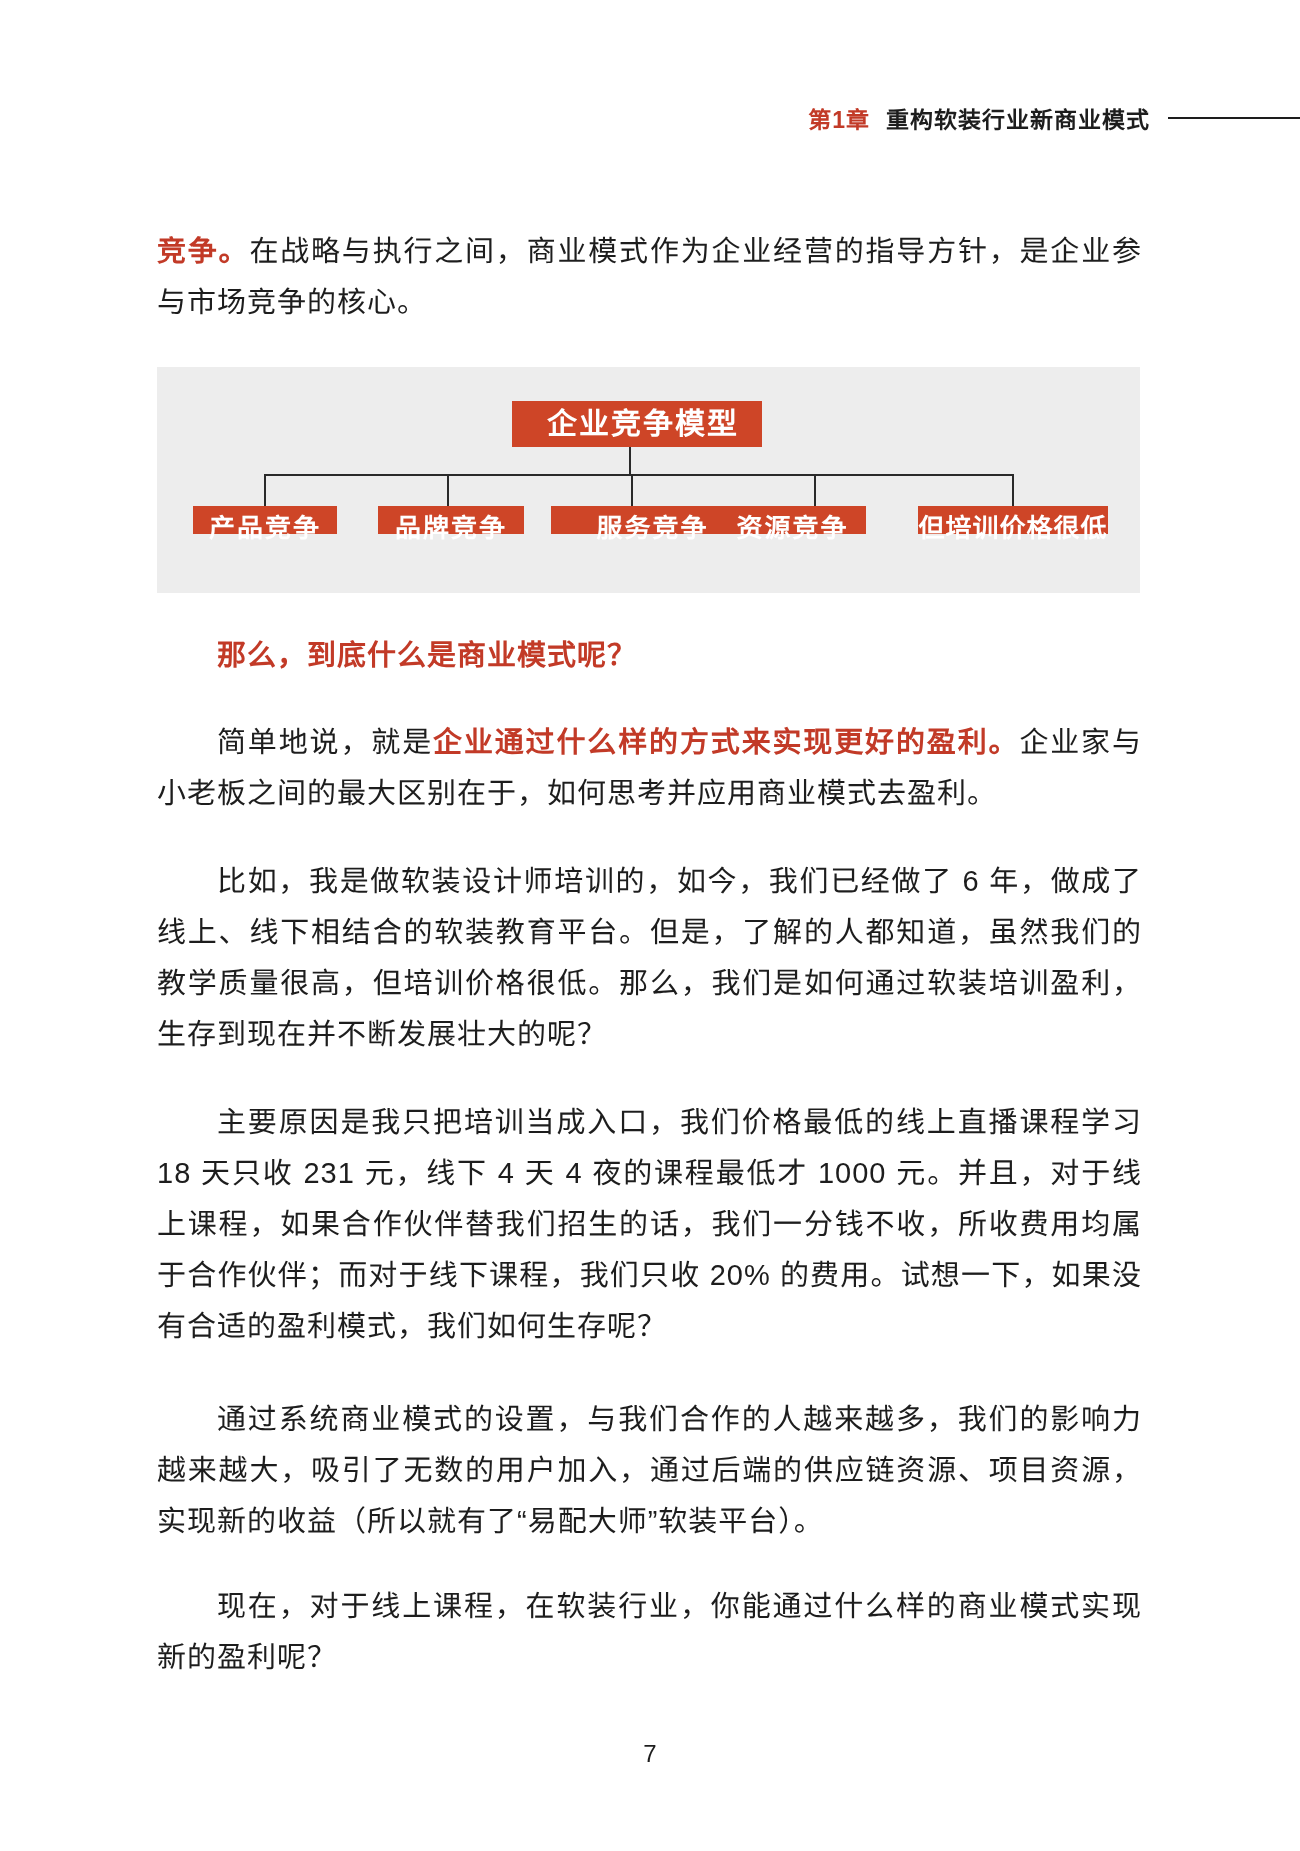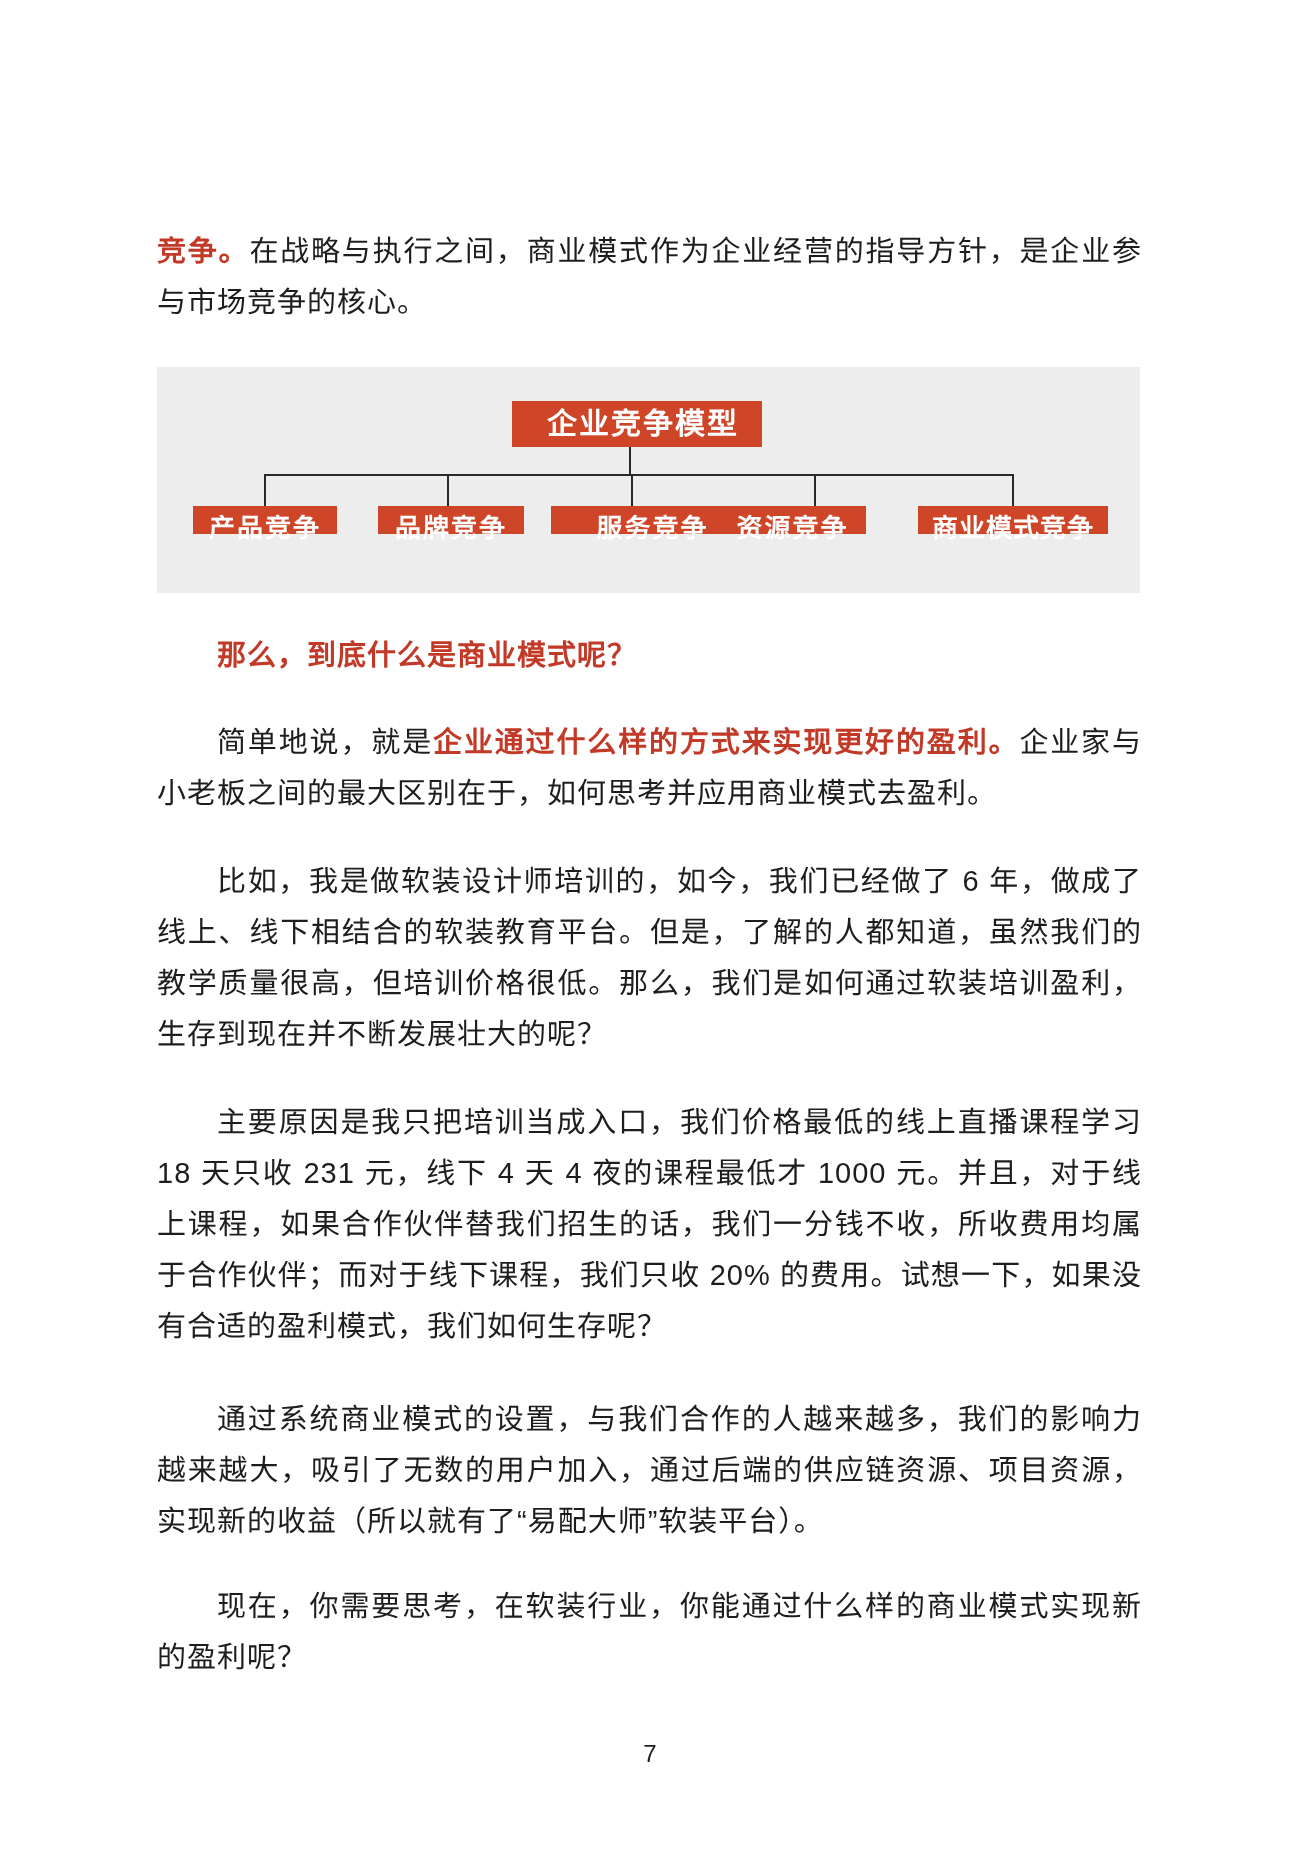--- a/index.html
+++ b/index.html
@@ -68,48 +68,53 @@
   .page-number {
     position:absolute; top:1740px; left:0; width:100%;
     text-align:center; font-size:24px; color:#1d1d1d;
   }
 </style>
 </head>
 <body>
 
 <div class="page">
 
+  <div class="running-header">
+    <span class="ch-num">第1章</span>
+    <span class="ch-title">重构软装行业新商业模式</span>
+    <span class="header-rule"></span>
+  </div>
 
   <p class="para" style="top:226px;"><span class="red-em">竞争。</span><span>在战略与执行之间，商业模式作为企业经营的指导方针，是企业参与市场竞争的核心。</span></p>
 
   <div class="diagram">
     <div class="node node-root">企业竞争模型</div>
 
     <div class="cline v" style="left:472px; top:80px;  height:27px;"></div>
     <div class="cline h" style="left:108px; top:107px; width:748px;"></div>
     <div class="cline v" style="left:107px; top:107px; height:32px;"></div>
     <div class="cline v" style="left:290px; top:107px; height:32px;"></div>
     <div class="cline v" style="left:474px; top:107px; height:32px;"></div>
     <div class="cline v" style="left:657px; top:107px; height:32px;"></div>
     <div class="cline v" style="left:855px; top:107px; height:32px;"></div>
 
     <div class="node node-child" style="left:36px;  width:144px;">产品竞争</div>
     <div class="node node-child" style="left:221px; width:146px;">品牌竞争</div>
     <div class="node node-child" style="left:394px; width:147px;padding-left:28px;">服务竞争</div>
     <div class="node node-child" style="left:562px; width:147px;">资源竞争</div>
-    <div class="node node-child" style="left:761px; width:190px; letter-spacing:1px;">商业模式竞争</div>
+    <div class="node node-child" style="left:761px; width:190px; letter-spacing:1px;">但培训价格很低</div>
   </div>
 
   <h3 class="section-heading" style="top:630px;">那么，到底什么是商业模式呢？</h3>
 
   <p class="para indent" style="top:717px;"><span>简单地说，就是</span><span class="red-em">企业通过什么样的方式来实现更好的盈利。</span><span>企业家与小老板之间的最大区别在于，如何思考并应用商业模式去盈利。</span></p>
 
   <p class="para indent" style="top:856px;">比如，我是做软装设计师培训的，如今，我们已经做了 6 年，做成了线上、线下相结合的软装教育平台。但是，了解的人都知道，虽然我们的教学质量很高，但培训价格很低。那么，我们是如何通过软装培训盈利，生存到现在并不断发展壮大的呢？</p>
 
   <p class="para indent" style="top:1097px;">主要原因是我只把培训当成入口，我们价格最低的线上直播课程学习 18 天只收 231 元，线下 4 天 4 夜的课程最低才 1000 元。并且，对于线上课程，如果合作伙伴替我们招生的话，我们一分钱不收，所收费用均属于合作伙伴；而对于线下课程，我们只收 20% 的费用。试想一下，如果没有合适的盈利模式，我们如何生存呢？</p>
 
   <p class="para indent" style="top:1394px;">通过系统商业模式的设置，与我们合作的人越来越多，我们的影响力越来越大，吸引了无数的用户加入，通过后端的供应链资源、项目资源，实现新的收益（所以就有了“易配大师”软装平台）。</p>
 
-  <p class="para indent" style="top:1581px;">现在，你需要思考，在软装行业，你能通过什么样的商业模式实现新的盈利呢？</p>
+  <p class="para indent" style="top:1581px;">现在，对于线上课程，在软装行业，你能通过什么样的商业模式实现新的盈利呢？</p>
 
   <div class="page-number">7</div>
 
 </div>
 
 </body></html>

